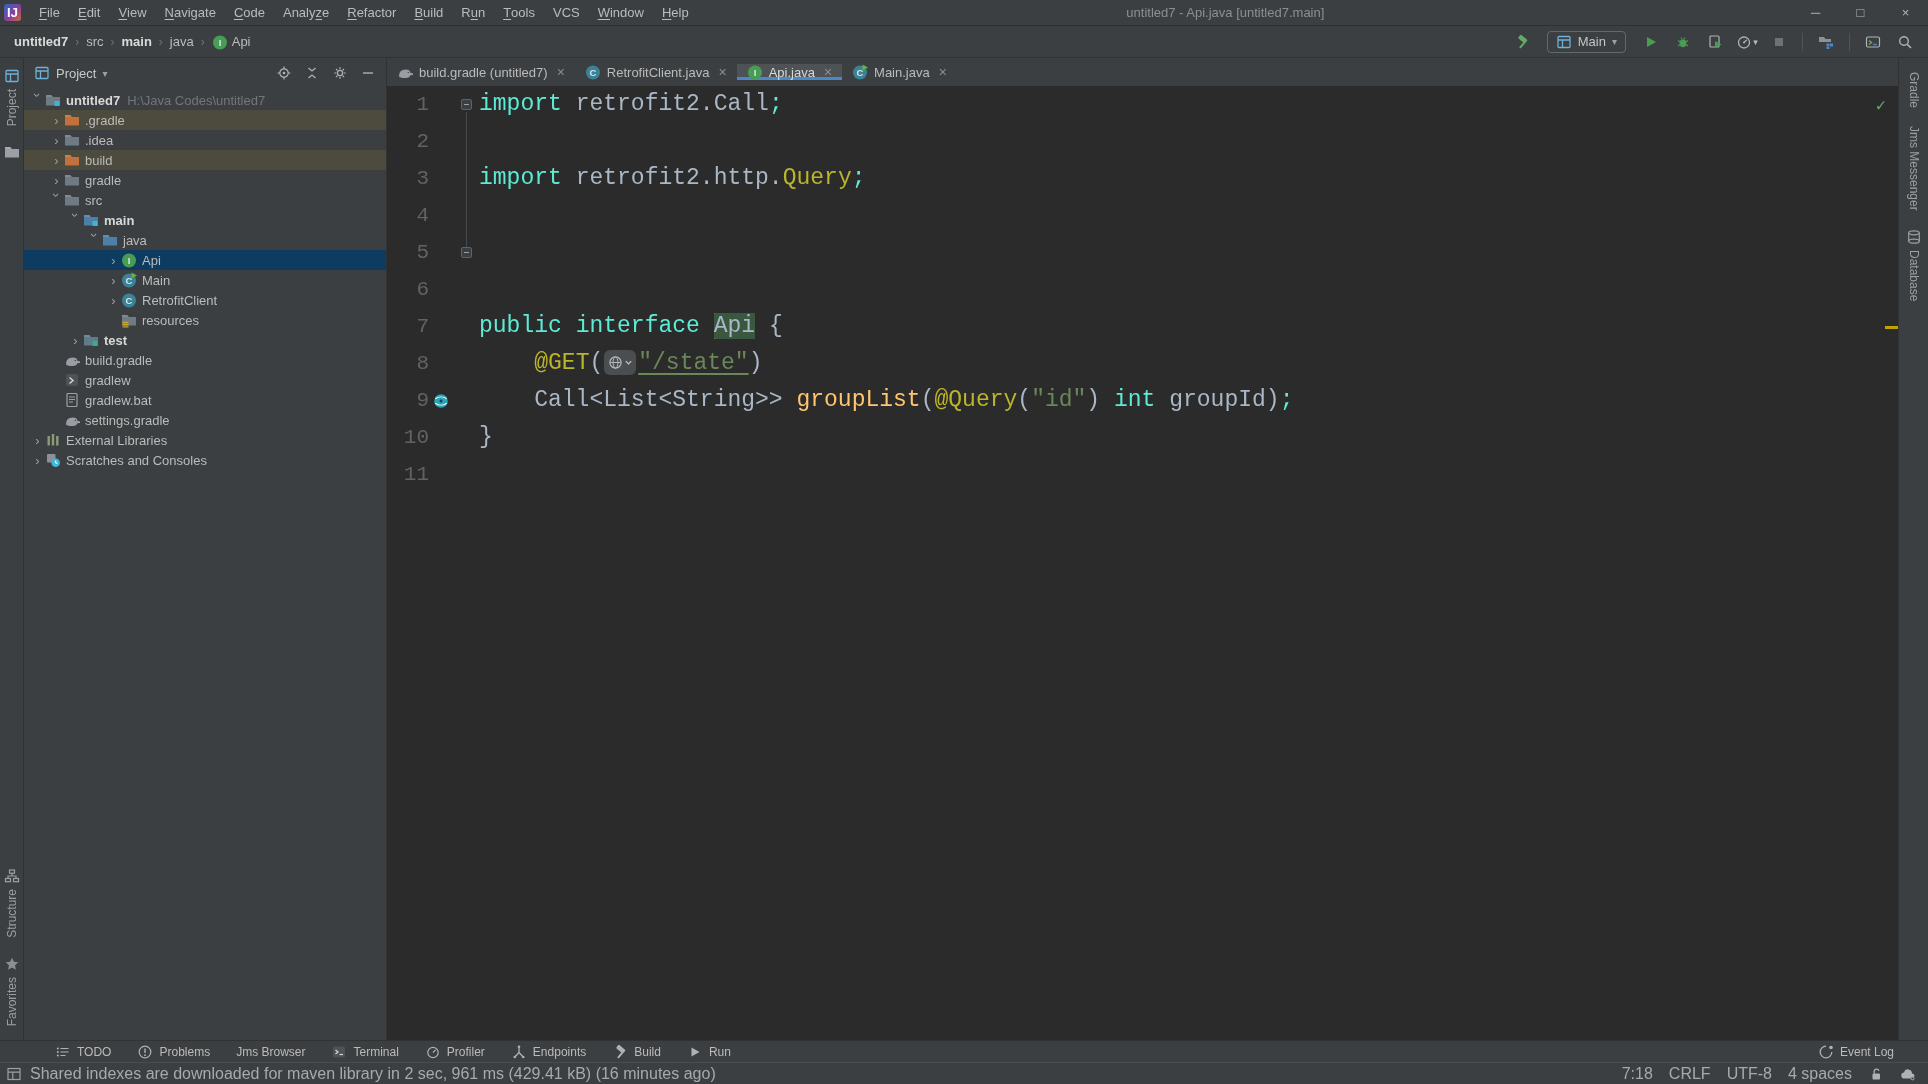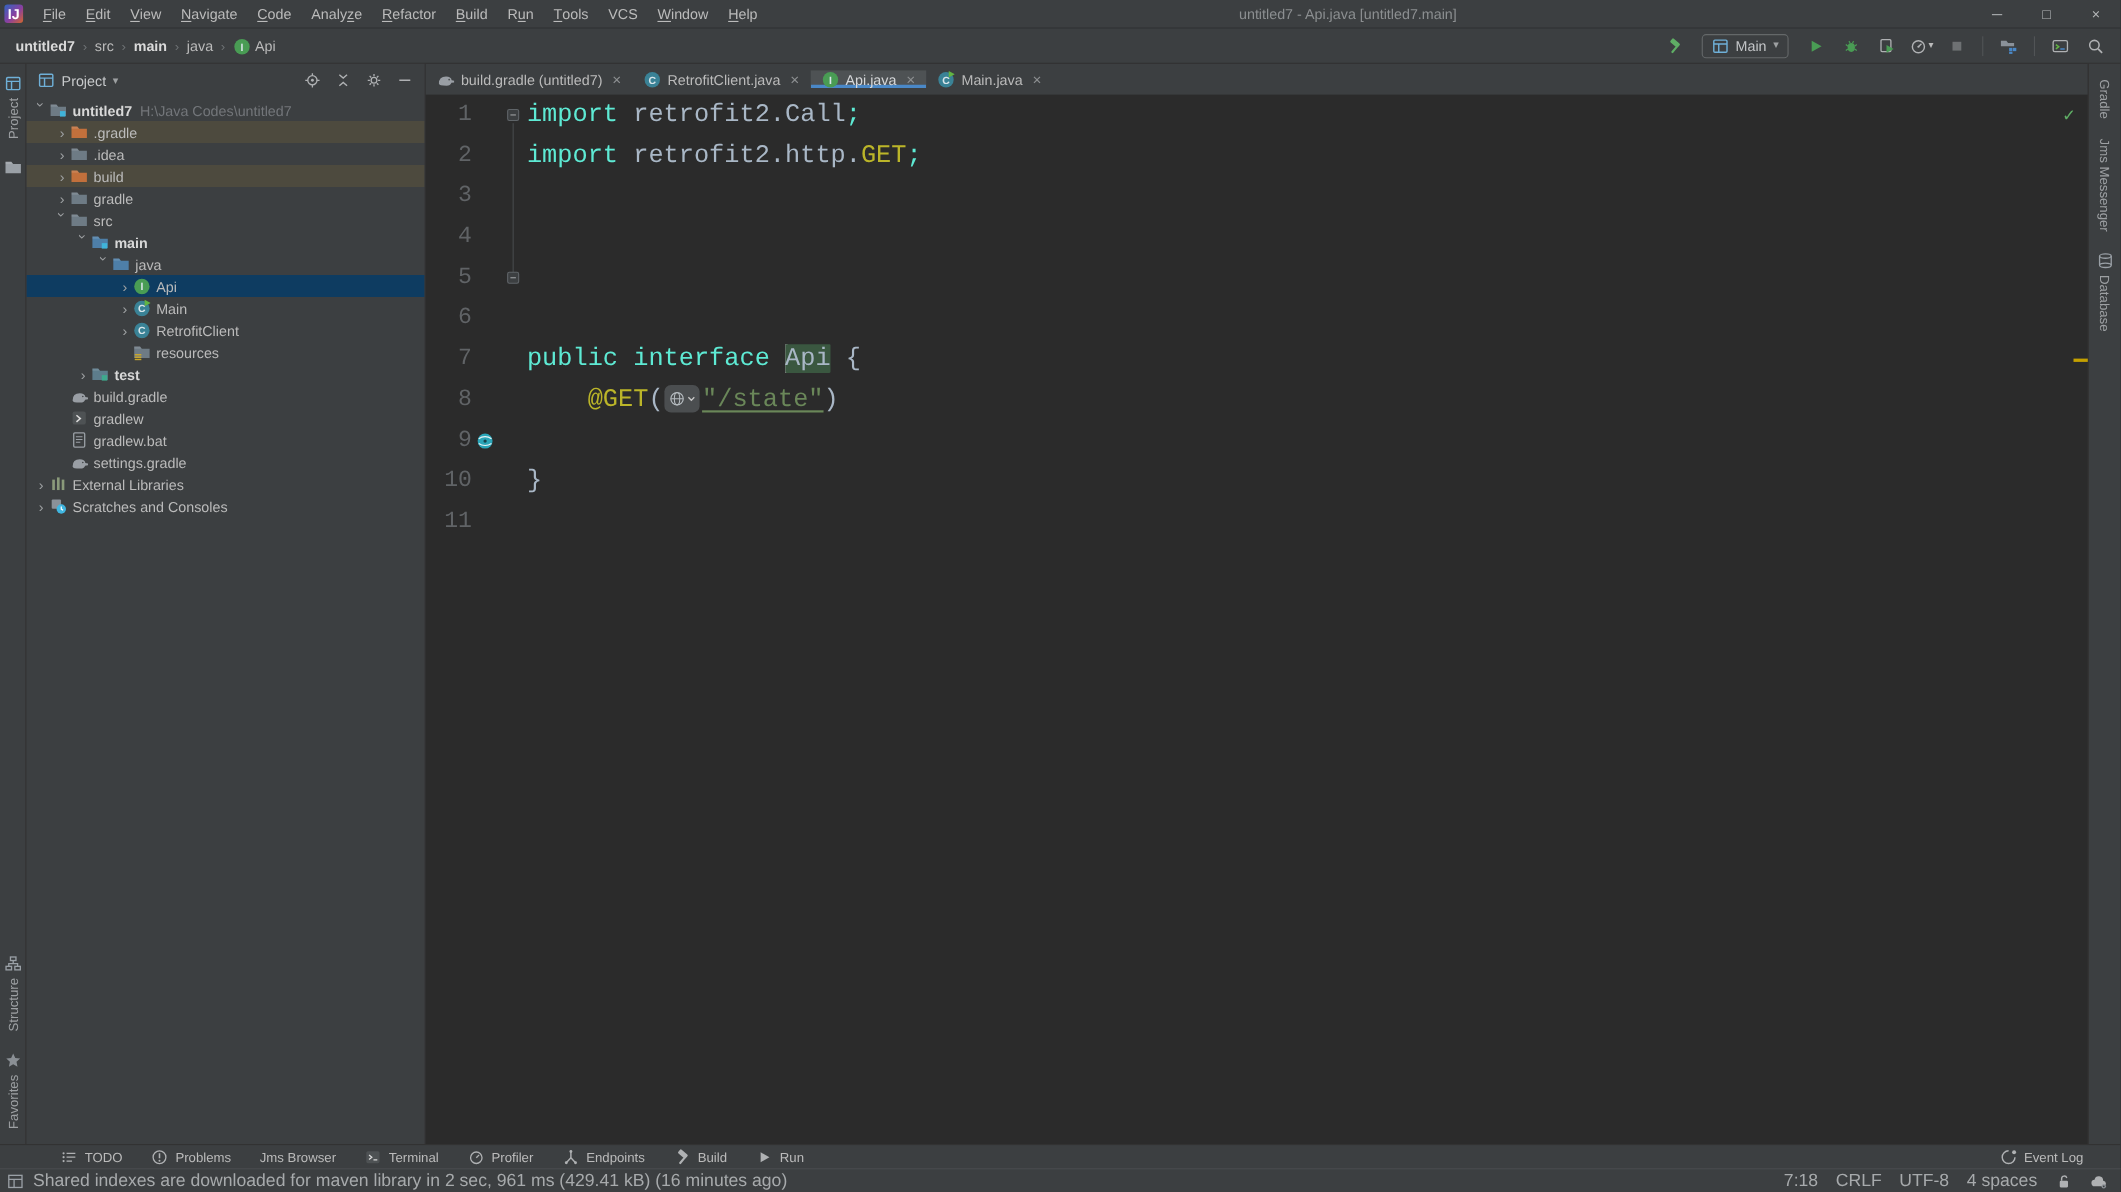--- a/index.html
+++ b/index.html
@@ -630,26 +630,26 @@
             <span class="gicon"></span>
             <span class="foldcol">
               <span class="fold-marker"></span>
             </span>
             <span class="codetext"><span class="tk-k">import</span><span class="tk-p"> retrofit2.Call</span><span class="tk-k">;</span></span>
           </div>
           <div class="line">
             <span class="num">2</span>
             <span class="gicon"></span>
             <span class="foldcol"></span>
-            <span class="codetext"><span class="tk-k">import</span><span class="tk-p"> retrofit2.http.</span><span class="tk-a">GET</span><span class="tk-k">;</span></span>
           </div>
           <div class="line">
             <span class="num">3</span>
             <span class="gicon"></span>
             <span class="foldcol"></span>
+            <span class="codetext"><span class="tk-k">import</span><span class="tk-p"> retrofit2.http.</span><span class="tk-a">Query</span><span class="tk-k">;</span></span>
           </div>
           <div class="line">
             <span class="num">4</span>
             <span class="gicon"></span>
             <span class="foldcol"></span>
             <span class="codetext"></span>
           </div>
           <div class="line">
             <span class="num">5</span>
             <span class="gicon"></span>
@@ -686,20 +686,21 @@
             <span class="gicon">
               <span class="ic">
                 <svg width="16" height="16" viewBox="0 0 16 16" xmlns="http://www.w3.org/2000/svg">
                   <circle cx="8" cy="8" r="6.8" fill="#2aa5b8"></circle>
                   <path d="M2.2 5.8c3.4-2.4 8.2-2.4 11.6 0M2.2 10.2c3.4 2.4 8.2 2.4 11.6 0" stroke="#e8f4f6" stroke-width="1.1" fill="none"></path>
                   <circle cx="8" cy="8" r="1.5" fill="#16444c"></circle>
                 </svg>
               </span>
             </span>
             <span class="foldcol"></span>
+            <span class="codetext"><span class="tk-p">    Call&lt;List&lt;String&gt;&gt; </span><span class="tk-m">groupList</span><span class="tk-p">(</span><span class="tk-a">@Query</span><span class="tk-p">(</span><span class="tk-s">"id"</span><span class="tk-p">) </span><span class="tk-k">int</span><span class="tk-p"> groupId)</span><span class="tk-k">;</span></span>
           </div>
           <div class="line">
             <span class="num">10</span>
             <span class="gicon"></span>
             <span class="foldcol"></span>
             <span class="codetext"><span class="tk-p">}</span></span>
           </div>
           <div class="line">
             <span class="num">11</span>
             <span class="gicon"></span>

